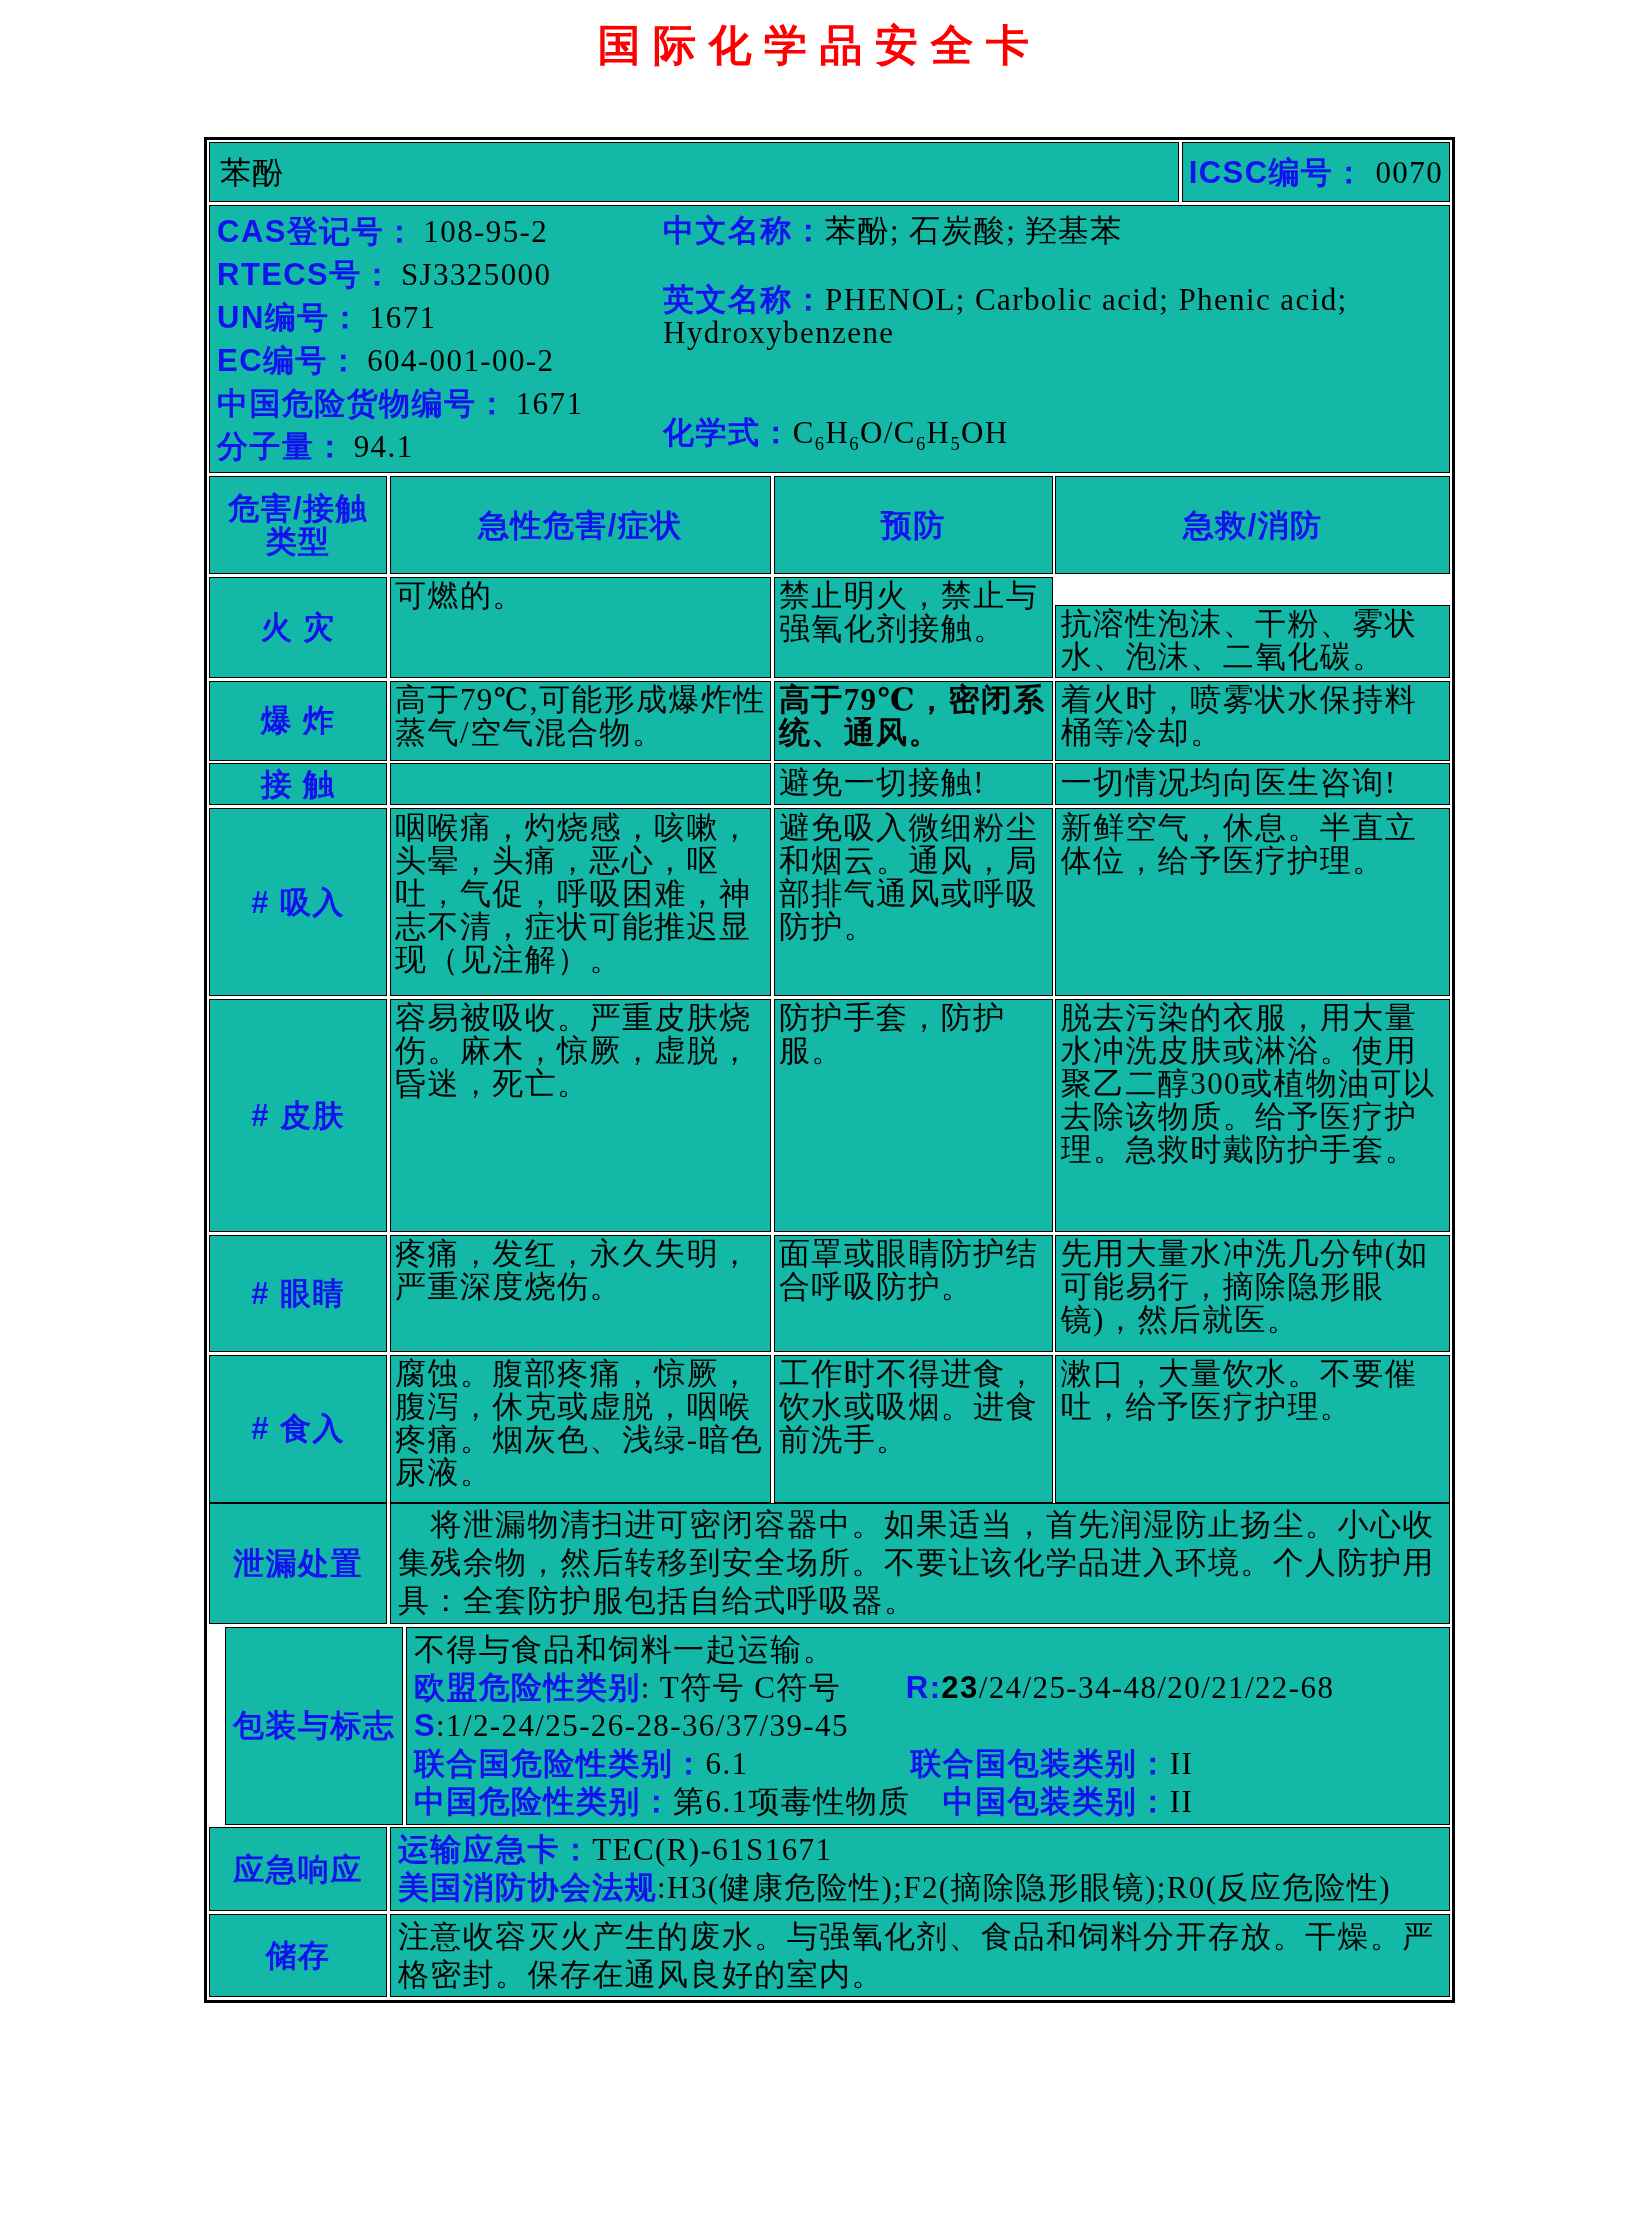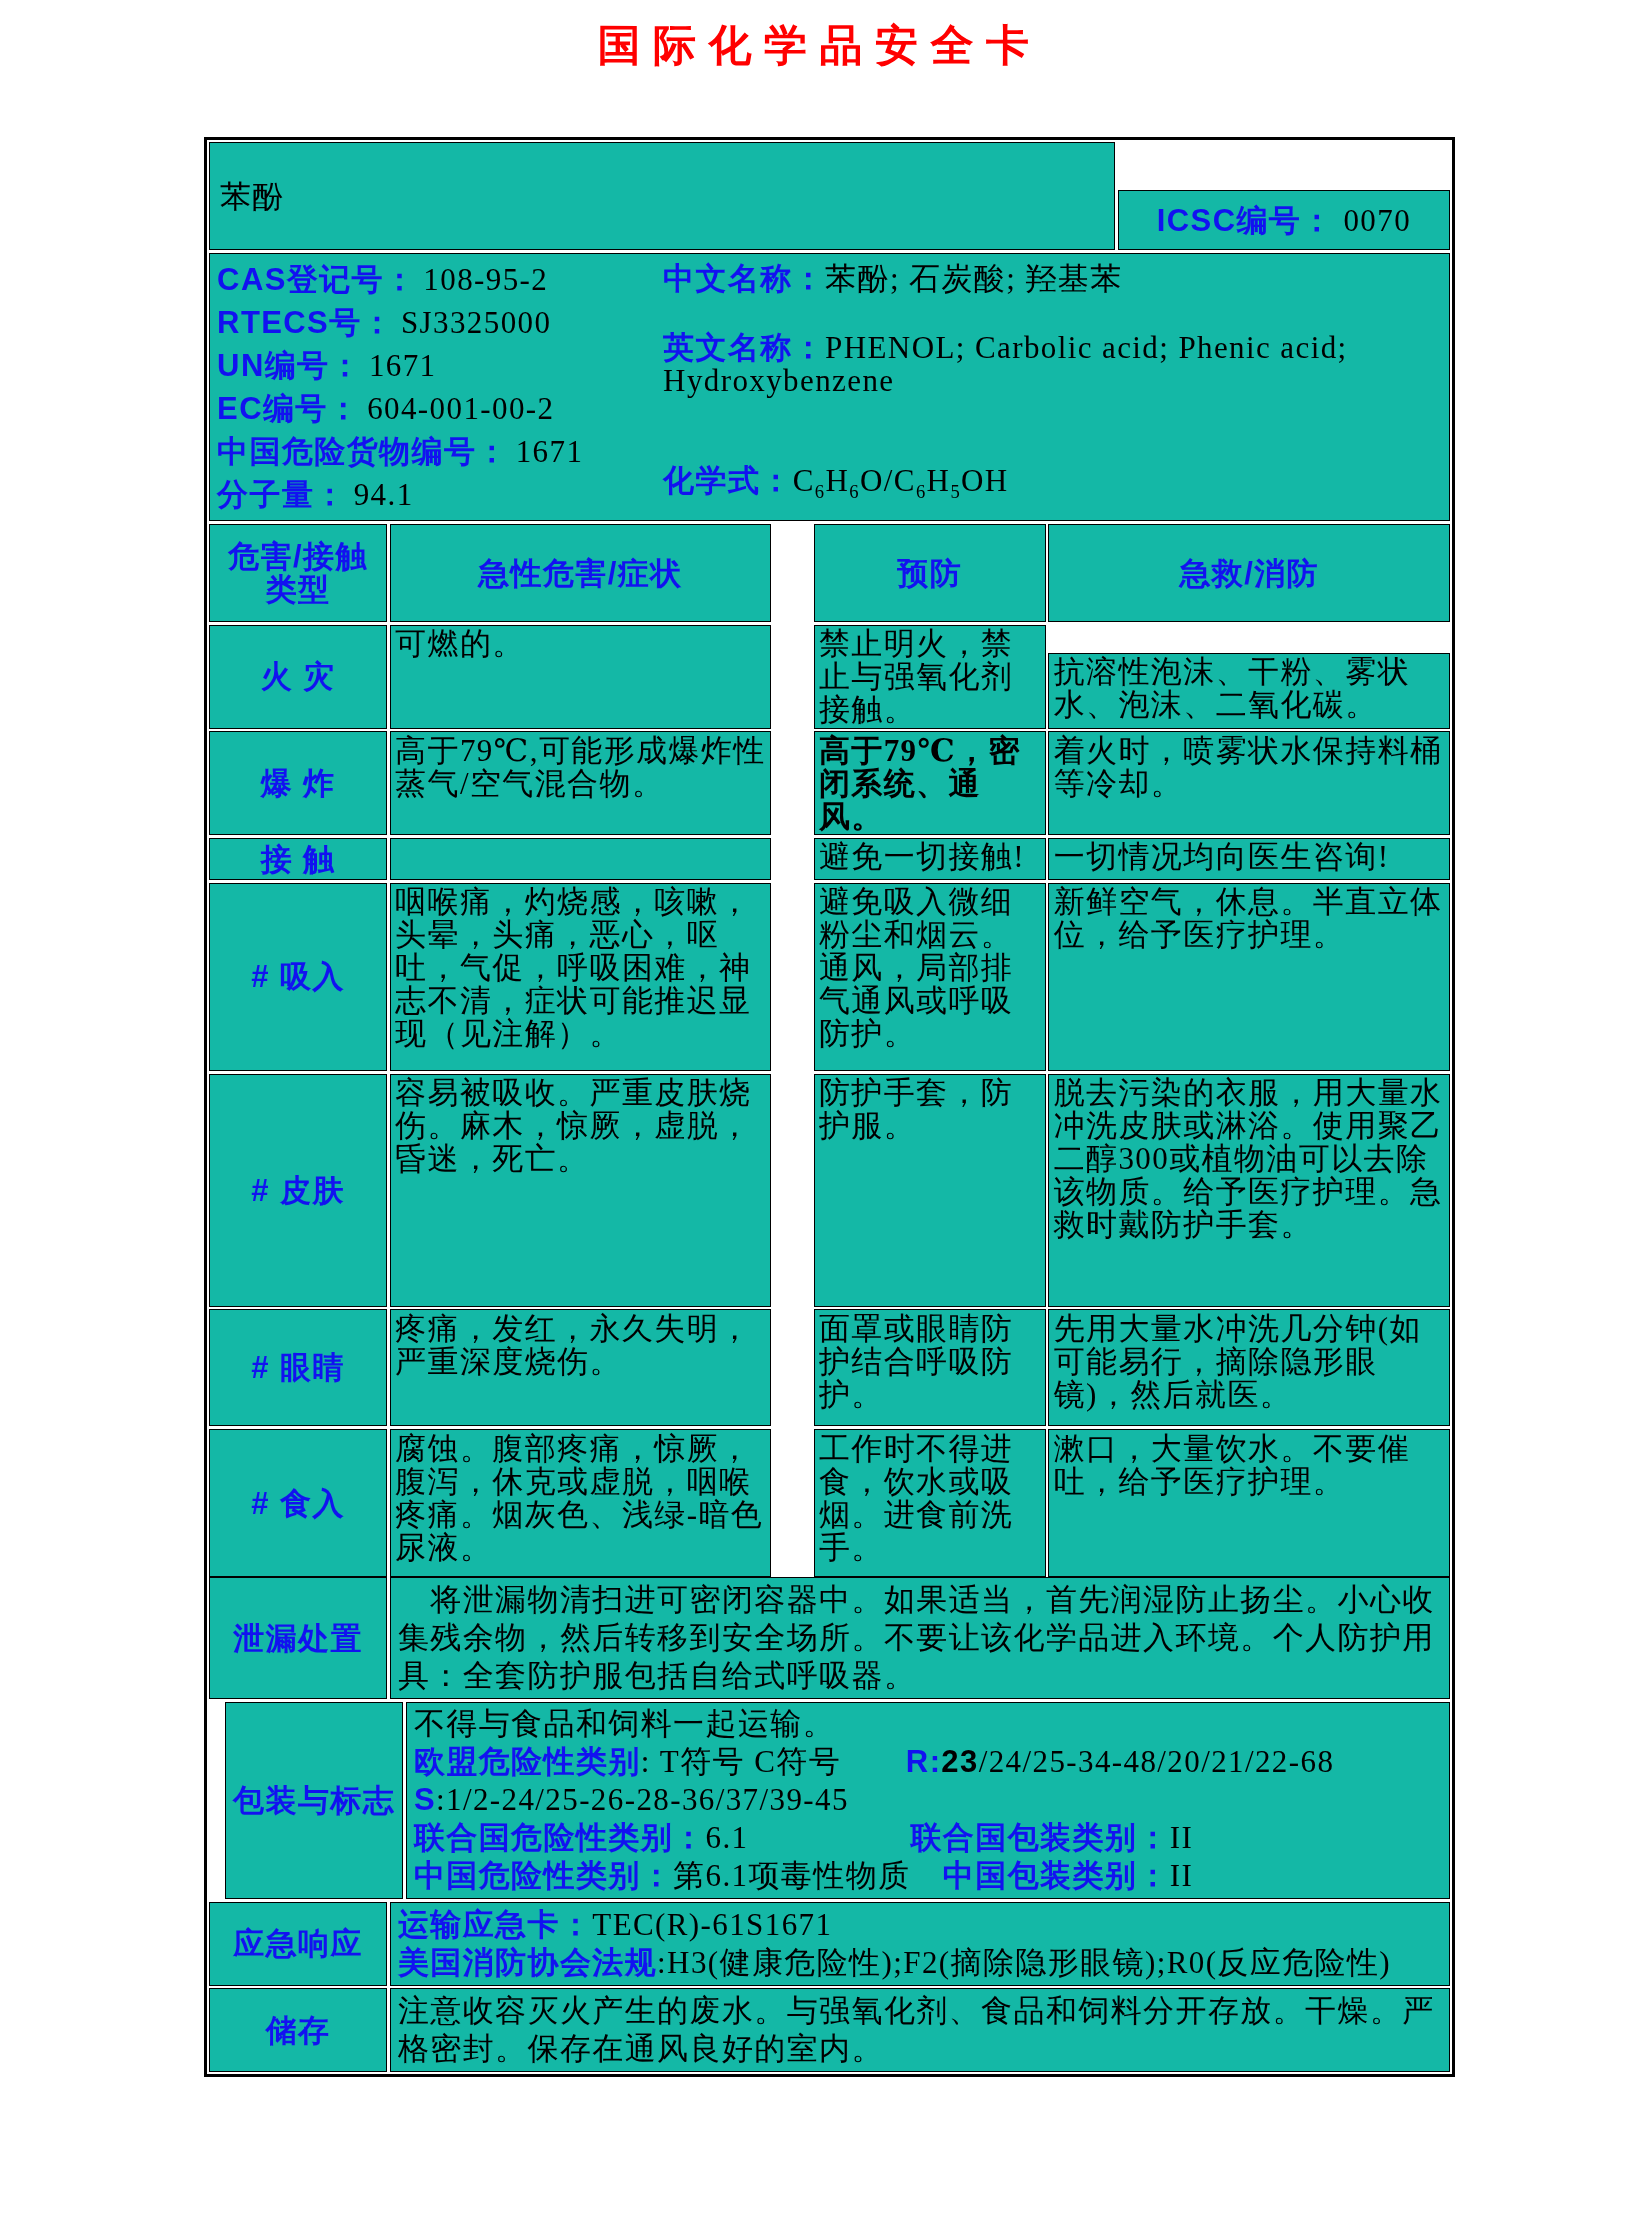--- a/index.html
+++ b/index.html
@@ -26,36 +26,36 @@
     box-sizing:border-box;border:1.4px solid #000;background:#14b8a6;
     font-size:31px;line-height:33px;letter-spacing:1.4px;
   }
   .lbl{
     color:#1212f0;font-weight:bold;
     font-family:"Liberation Sans","DejaVu Sans",sans-serif;
   }
   .bold{font-weight:bold;font-family:"Liberation Sans","DejaVu Sans",sans-serif;}
   
   .name-cell{flex:1;display:flex;align-items:center;padding:2.8px 9.8px;min-height:60px;}
-  .icsc-cell{width:332px;flex:none;display:flex;align-items:center;justify-content:center;min-height:60px;margin-top:48px;}
+  .icsc-cell{width:268px;flex:none;display:flex;align-items:center;justify-content:center;min-height:60px;}
   .icsc-cell .num{margin-left:9.8px;color:#000;}
   
   .id-cell{flex:1;display:flex;padding:4.2px 7px;min-height:263px;}
   .id-left{width:446px;flex:none;}
   .id-line{height:43px;display:flex;align-items:center;}
   .id-line .val{margin-left:7px;}
   .id-right{flex:1;display:flex;flex-direction:column;padding-top:4.2px;}
   .id-cn{margin-bottom:36px;}
   .id-en2{padding-left:0;}
   .id-formula{margin-top:auto;margin-bottom:8.4px;}
   sub{font-size:0.6em;}
   
   .c1{width:178px;flex:none;}
   .c2{width:381px;flex:none;}
-  .c3{width:232px;flex:none;margin-left:40px;}
+  .c3{width:279px;flex:none;}
   .c4{flex:1;}
   .head-cell{
     display:flex;align-items:center;justify-content:center;text-align:center;
     min-height:98px;padding:2.8px;
   }
   .type-cell{display:flex;align-items:center;justify-content:center;text-align:center;padding:2.8px;}
   .content-cell{padding:1.4px 4.2px;}
   
   .section-content{flex:1;padding:2.8px 7px;}
   .section-content .line{line-height:38px;}

